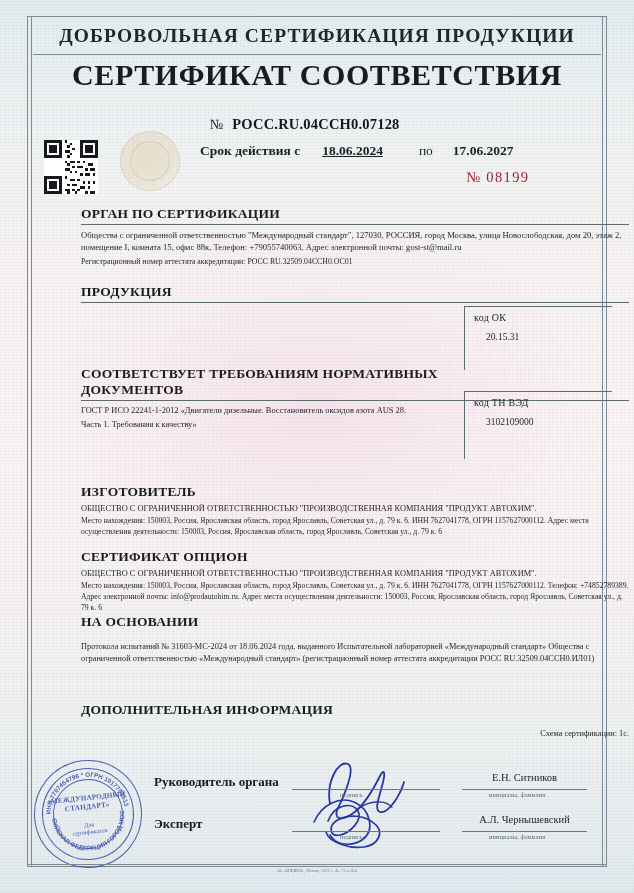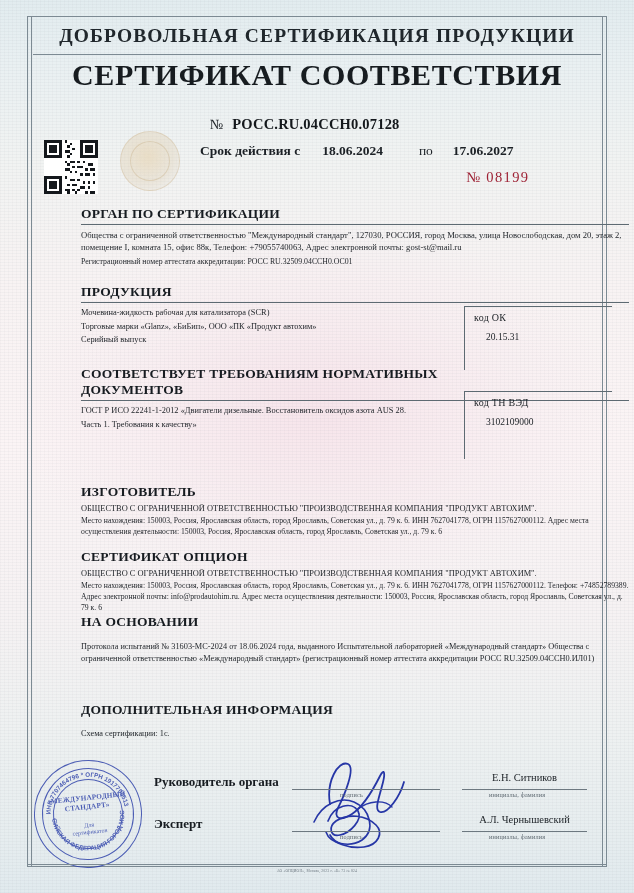--- a/index.html
+++ b/index.html
@@ -63,21 +63,21 @@
   }
   .num-line .no { font-size: 14px; color: #1d2227; }
   .num-line .val { font-size: 14.5px; font-weight: bold; color: #14181c; letter-spacing: 0.2px; }
 
   .valid-row {
     position: absolute; left: 200px; top: 143px; width: 400px;
     display: flex; align-items: baseline;
     font-size: 13.5px; color: #1c2126;
   }
   .valid-row .lbl { font-weight: bold; }
-  .valid-row .d1 { font-weight: bold; margin-left: 22px; font-size: 13.5px; }
+  .valid-row .d1 { font-weight: bold; margin-left: 22px; font-size: 13.5px; text-decoration: underline; }
   .valid-row .po { margin-left: 36px; }
   .valid-row .d2 { font-weight: bold; margin-left: 20px; }
 
   .serial {
     position: absolute; left: 466px; top: 169px;
     font-size: 14.5px; color: #9e2235; letter-spacing: 1.4px;
   }
 
   
   .qr {
@@ -298,25 +298,20 @@
     <div class="sec-rule"></div>
     <div class="sec-body">
       <p>Общества с ограниченной ответственностью "Международный стандарт", 127030, РОССИЯ, город Москва, улица Новослободская, дом 20, этаж 2, помещение I, комната 15, офис 88к, Телефон: +79055740063, Адрес электронной почты: gost-st@mail.ru</p>
       <p style="font-size:7.8px; padding-top:2px;">Регистрационный номер аттестата аккредитации: РОСС RU.32509.04ССН0.ОС01</p>
     </div>
   </div>
 
   <div class="section" style="top:284px; width:400px;">
     <div class="sec-head">ПРОДУКЦИЯ</div>
     <div class="sec-rule" style="width:548px;"></div>
-    <div class="sec-body">
-      <p class="prod-line">Мочевина-жидкость рабочая для катализатора (SCR)</p>
-      <p class="prod-line">Торговые марки «Glanz», «БиБип», ООО «ПК «Продукт автохим»</p>
-      <p class="prod-line">Серийный выпуск</p>
-    </div>
   </div>
 
   <div class="codebox" style="left:464px; top:306px; height:64px;">
     <div class="cb-label">код ОК</div>
     <div class="cb-value">20.15.31</div>
   </div>
 
   <div class="section" style="top:366px; width:410px;">
     <div class="sec-head">СООТВЕТСТВУЕТ ТРЕБОВАНИЯМ НОРМАТИВНЫХ ДОКУМЕНТОВ</div>
     <div class="sec-rule" style="width:548px;"></div>
@@ -349,21 +344,21 @@
 
   <div class="section" style="top:614px;">
     <div class="sec-head">НА ОСНОВАНИИ</div>
     <div class="sec-body" style="padding-top:9px;">
       <p style="font-size:8.3px; line-height:1.5;">Протокола испытаний № 31603-МС-2024 от 18.06.2024 года, выданного Испытательной лабораторией «Международный стандарт» Общества с ограниченной ответственностью «Международный стандарт» (регистрационный номер аттестата аккредитации РОСС RU.32509.04ССН0.ИЛ01)</p>
     </div>
   </div>
 
   <div class="section" style="top:702px;">
     <div class="sec-head">ДОПОЛНИТЕЛЬНАЯ ИНФОРМАЦИЯ</div>
-    <div class="sec-body" style="padding-top:8px;">
+    <div class="sec-body" style="padding-top:8px;text-align:right;">
       <p style="font-size:8.3px;">Схема сертификации: 1с.</p>
     </div>
   </div>
 
   <div class="stamp">
     <div class="ring2"></div>
     <div class="ring3"></div>
     <svg viewBox="0 0 108 108">
       <defs>
         <path id="arcTop" d="M 16,54 A 38,38 0 0 1 92,54"></path>

